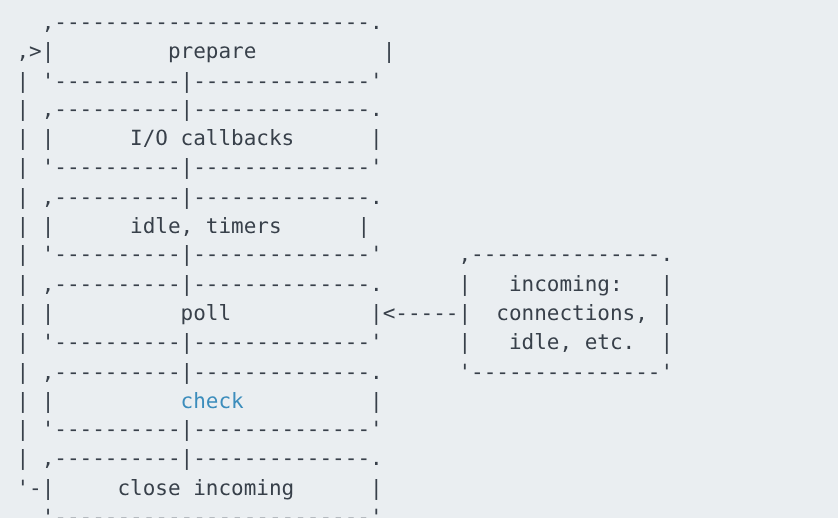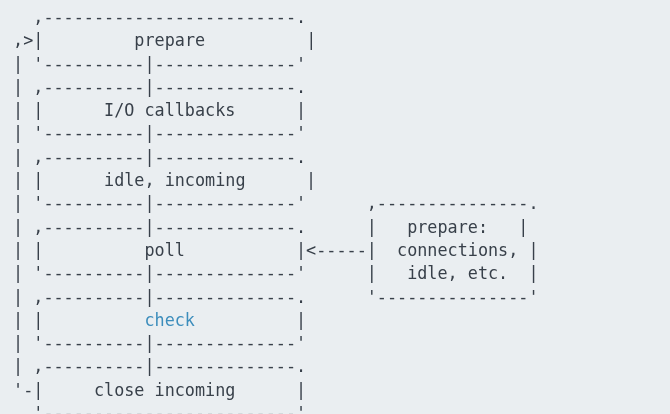--- a/index.html
+++ b/index.html
@@ -51,23 +51,23 @@
 
 <div id="diagram-root" style="background: rgb(234, 238, 241);">
 
   <pre class="ascii" style="color: rgb(56, 64, 74);"><span>   ,-------------------------.
 </span><span> ,&gt;</span><span>|         </span><span class="phase">prepare</span><span>          |
 </span><span> | '----------</span><span>|</span><span>--------------'
 </span><span> | ,----------</span><span>|</span><span>--------------.
 </span><span> | |      </span><span class="phase">I/O callbacks</span><span>      |
 </span><span> | '----------</span><span>|</span><span>--------------'
 </span><span> | ,----------</span><span>|</span><span>--------------.
-</span><span> | |      </span><span class="phase">idle, incoming</span><span>      |
+</span><span> | |      </span><span class="phase">idle, timers</span><span>      |
 </span><span> | '----------</span><span>|</span><span>--------------'      ,---------------.
-</span><span> | ,----------</span><span>|</span><span>--------------.      |   </span><span>prepare:</span><span>   |
+</span><span> | ,----------</span><span>|</span><span>--------------.      |   </span><span>incoming:</span><span>   |
 </span><span> | |          </span><span class="phase">poll</span><span>           </span><span>|&lt;-----|</span><span>  </span><span>connections,</span><span> |
 </span><span> | '----------</span><span>|</span><span>--------------'      |   </span><span>idle, etc.</span><span>  |
 </span><span> | ,----------</span><span>|</span><span>--------------.      '---------------'
 </span><span> | |          </span><span class="phase-link" style="color: rgb(60, 141, 188);">check</span><span>          |
 </span><span> | '----------</span><span>|</span><span>--------------'
 </span><span> | ,----------</span><span>|</span><span>--------------.
 </span><span> '-</span><span>|     </span><span class="phase">close incoming</span><span>      |
 </span><span>   '-------------------------'</span></pre>
 
 </div>

